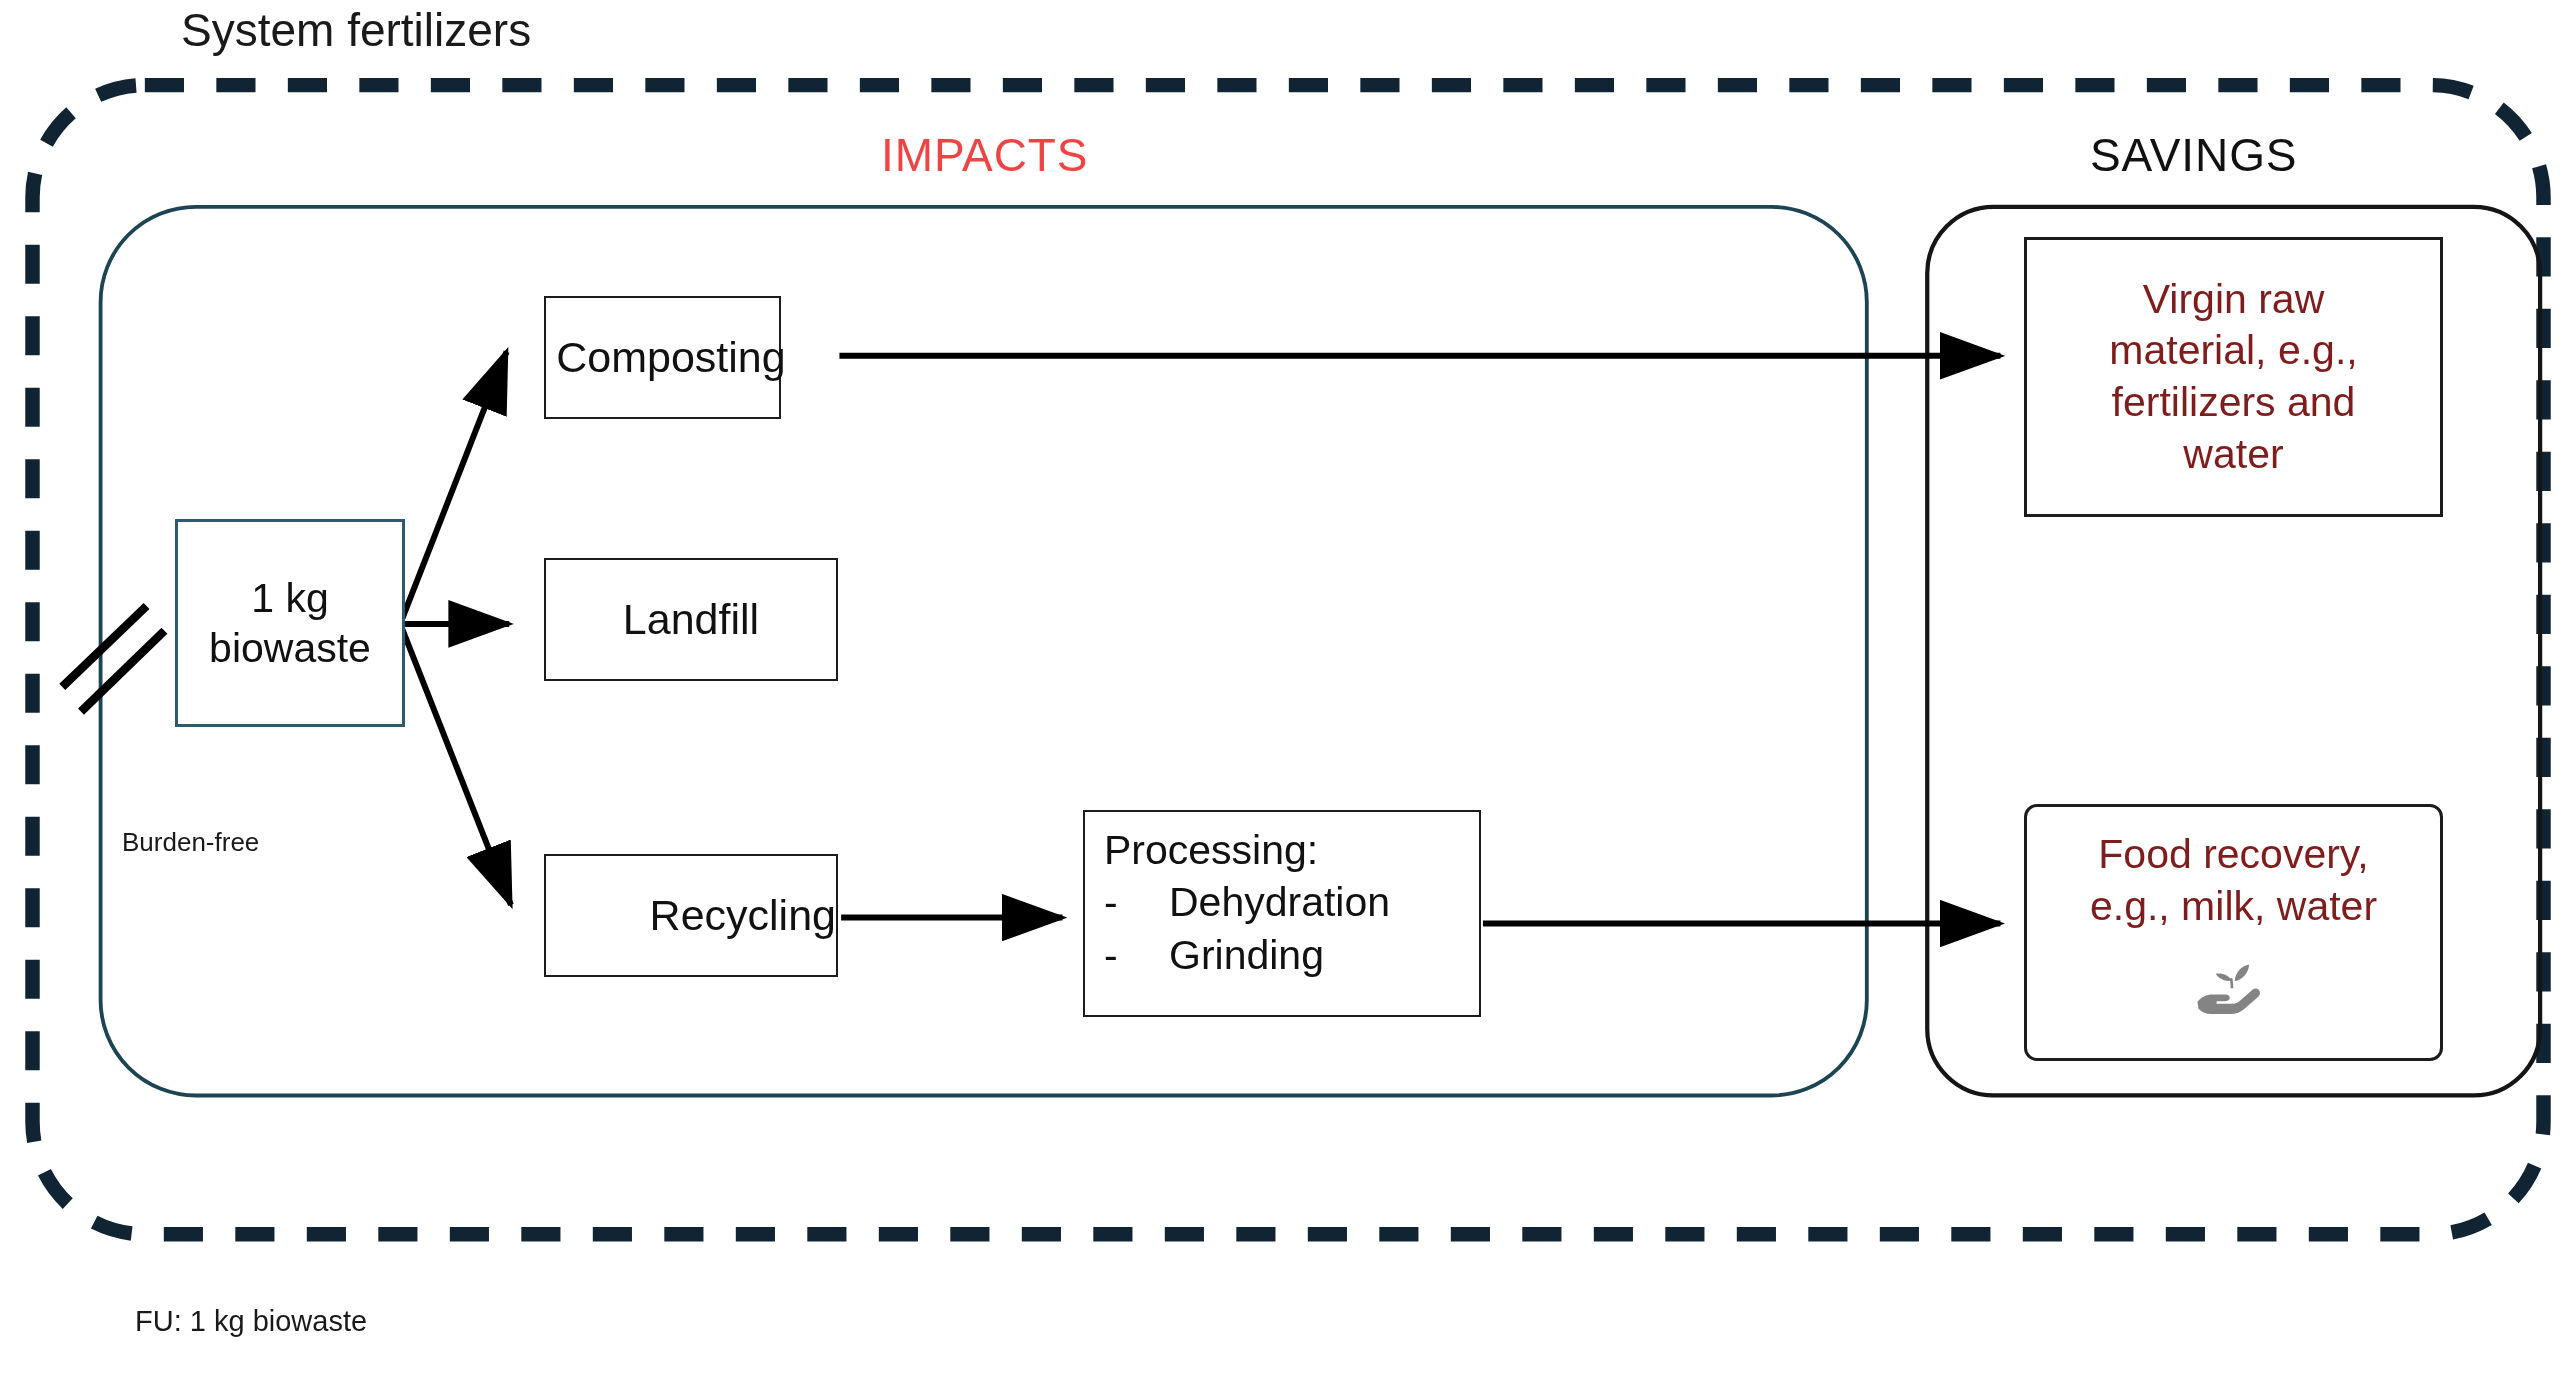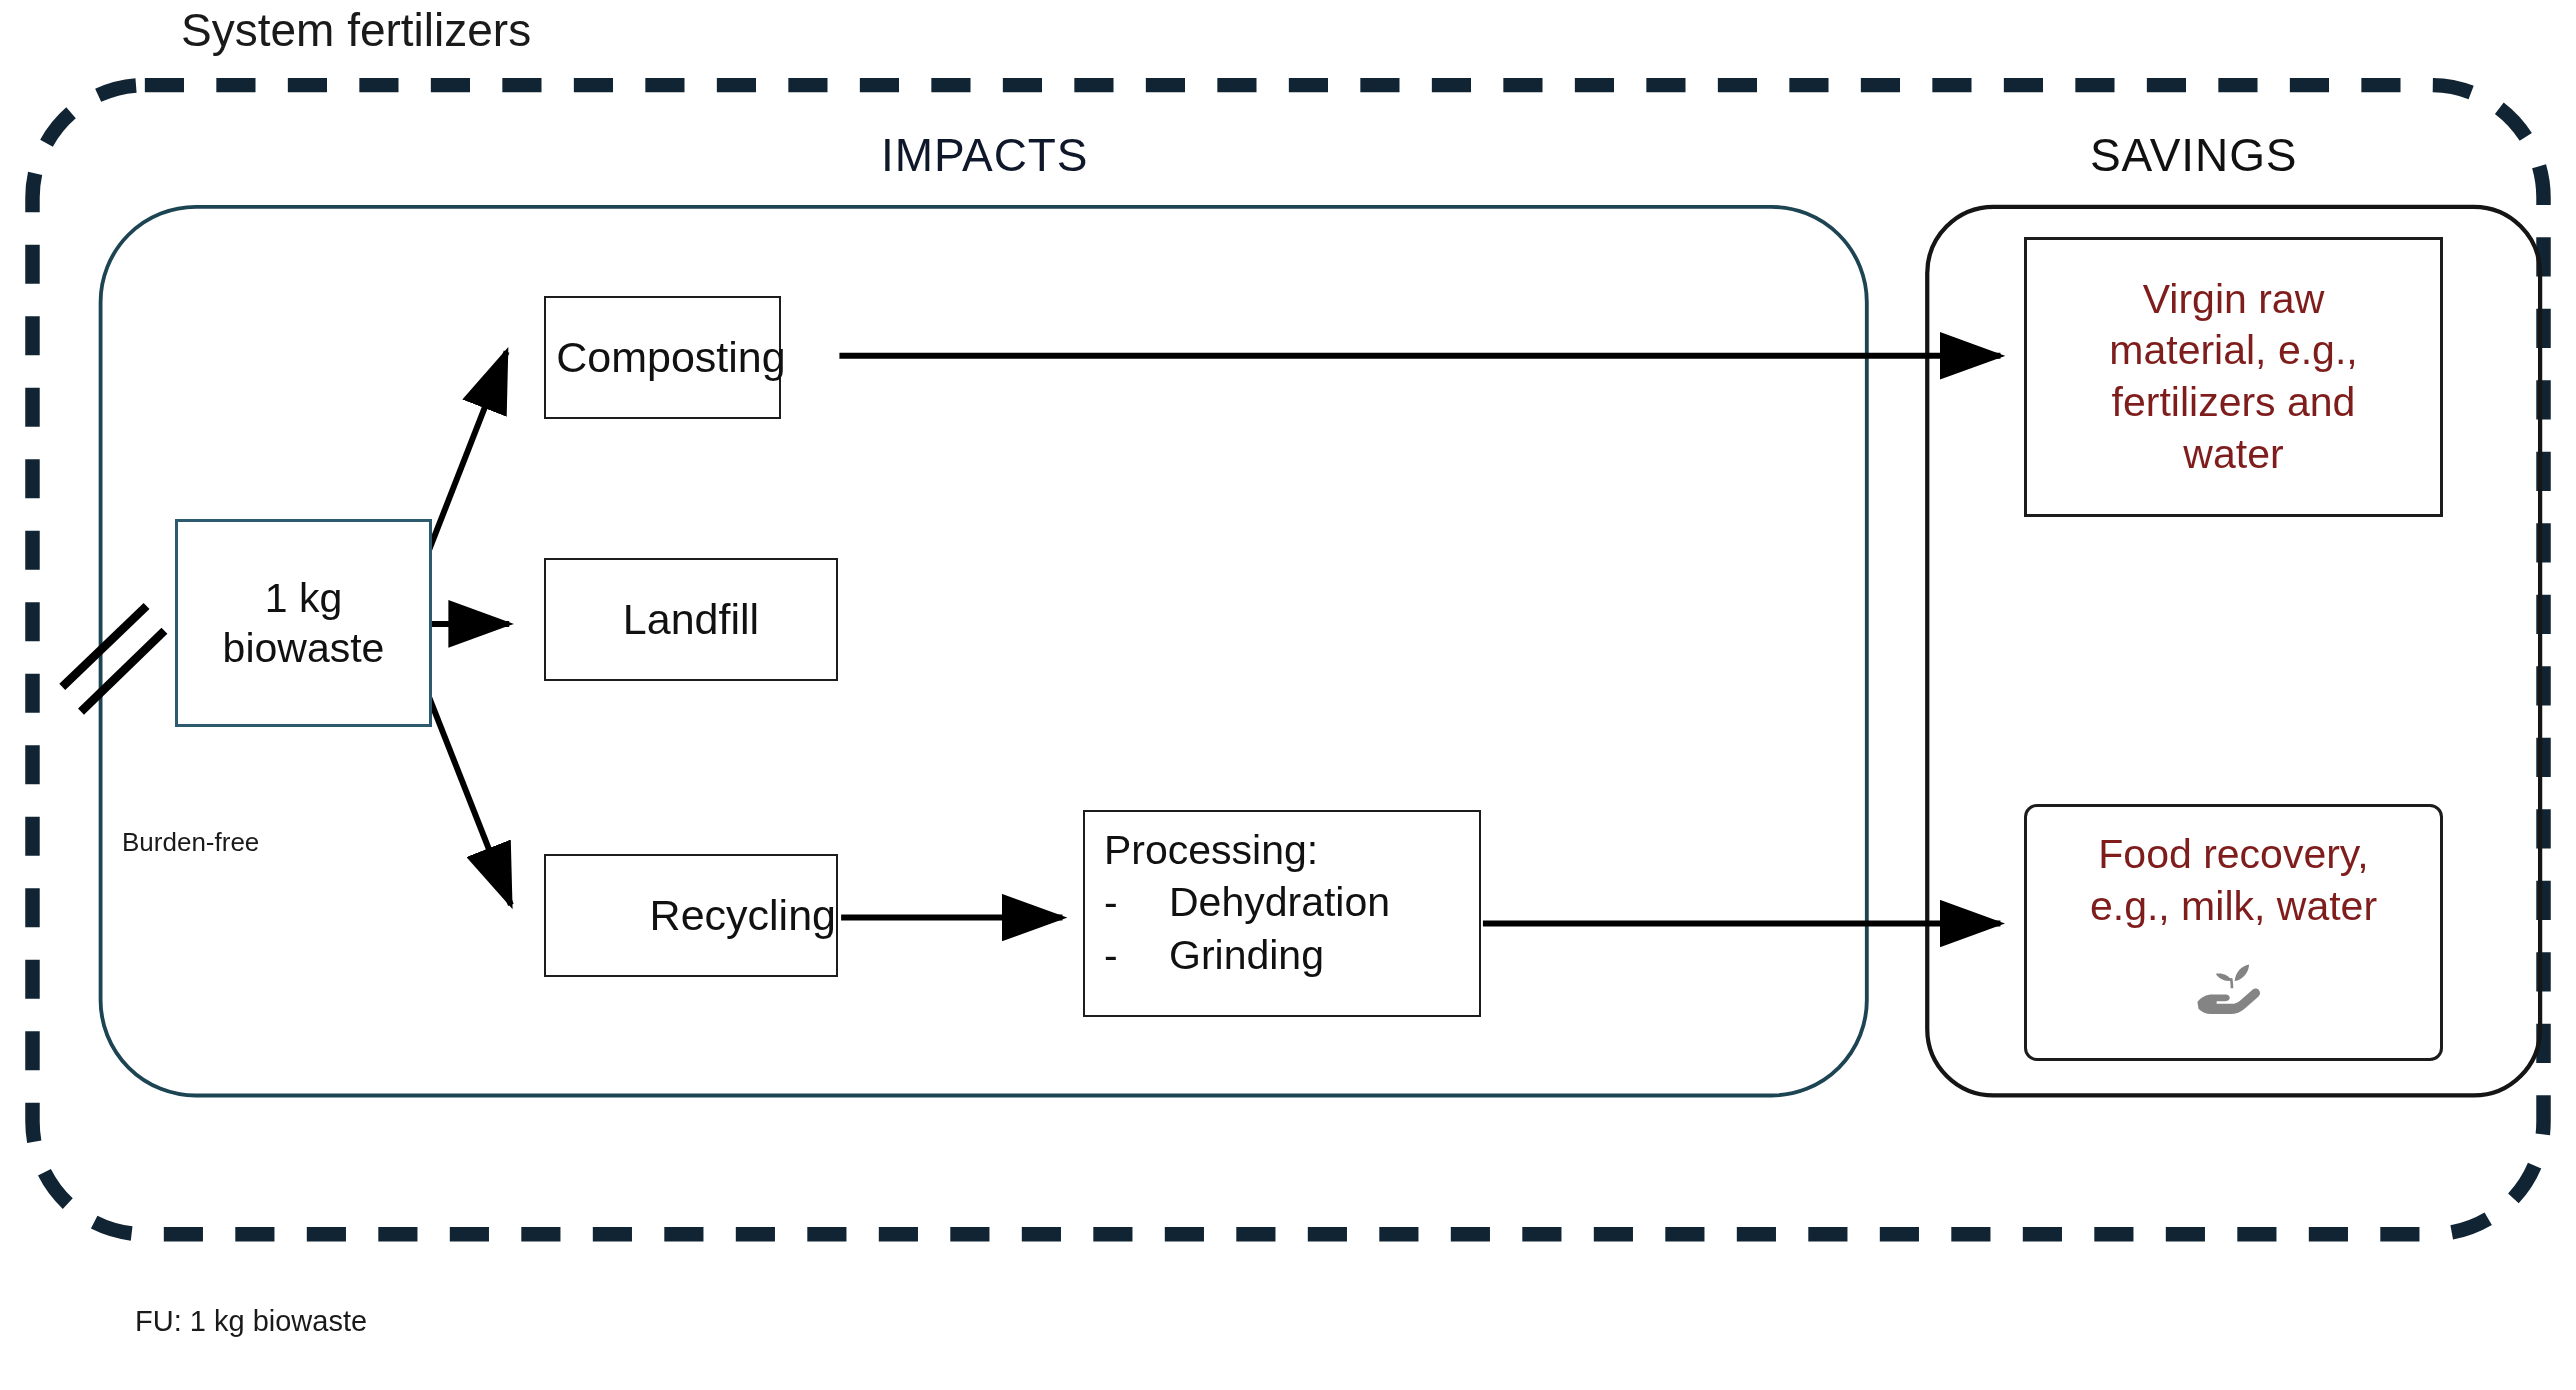--- a/index.html
+++ b/index.html
@@ -37,21 +37,21 @@
     left: 181px;
     top: 3.4px;
     font-size: 46px;
     color: #1a1a1a;
   }
   #impacts-label {
     left: 881px;
     top: 128px;
     font-size: 46px;
     letter-spacing: 0.9px;
-    color: #0f172a;
+    color: #ef4444;
   }
   #savings-label {
     left: 2090px;
     top: 128px;
     font-size: 46px;
     letter-spacing: 0.9px;
     color: #111111;
   }
   #burden-free-label {
     left: 122px;
@@ -93,21 +93,21 @@
     display: block; padding: 12px 0 16px 19px;
     font-size: 41px;
   }
   #box-processing .pline { line-height: 1.28; }
   #box-processing .bullet-row { display: block; }
   #box-processing .dash { display: inline-block; width: 65px; }
   
   #box-biowaste {
     position: absolute;
     box-sizing: border-box;
-    left: 175px; top: 519px; width: 257px; height: 208px;
+    left: 175px; top: 519px; width: 230px; height: 208px;
     border: 3.4px solid #2d5a6e;
     background: #ffffff;
     display: flex;
     flex-direction: column;
     align-items: center;
     justify-content: center;
     font-size: 41px;
     color: #111111;
     line-height: 1.22;
   }

